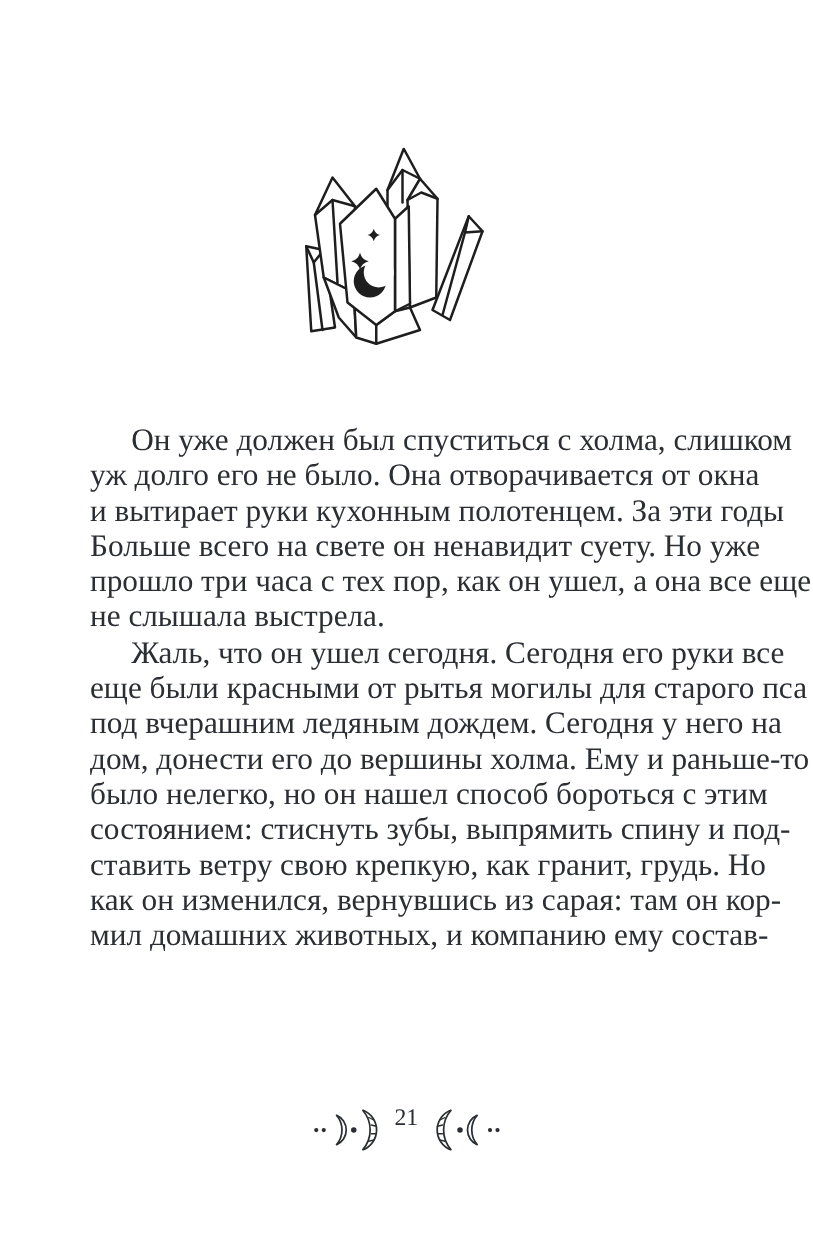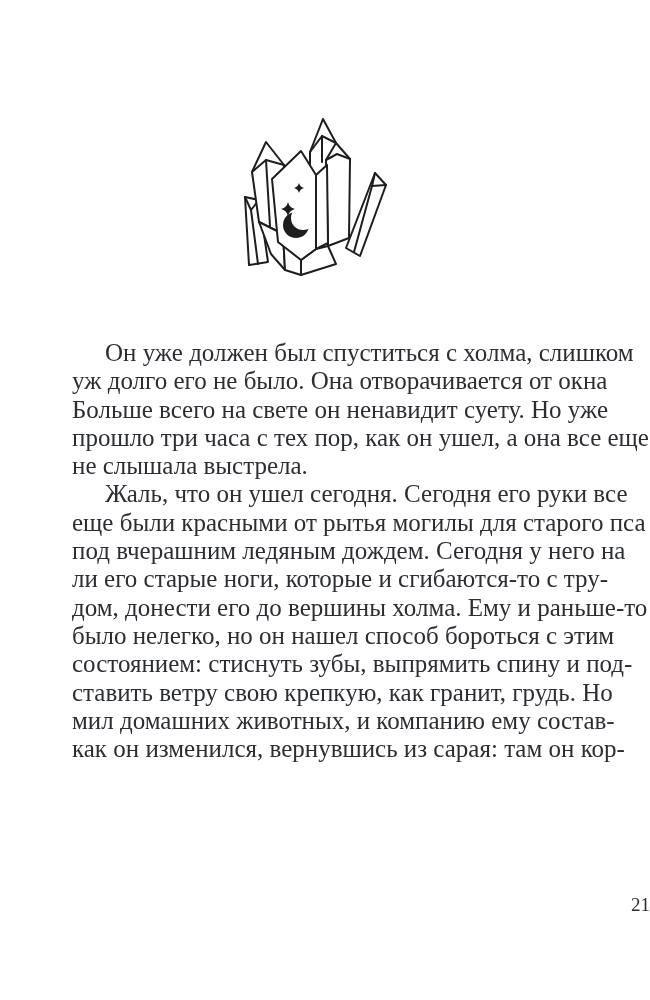--- a/index.html
+++ b/index.html
@@ -37,24 +37,23 @@
   }
   .line.no-stretch { text-align-last: left; }
   .line.indent { text-indent: 33px; }
   .footer {
     position: absolute;
     top: 886px;
     left: 0;
     width: 100%;
     height: 38px;
     display: flex;
-    align-items: flex-end;
+    align-items: flex-start;
     justify-content: center;
     gap: 12px;
-    flex-direction: column;
   }
   .pagenum {
     font-size: 19px;
     line-height: 1;
     position: relative;
     top: -1px;
   }
 </style>
 </head>
 <body>
@@ -97,35 +96,35 @@
         <path fill="#1e1e1e" stroke="none" d="M60,65 Q61,69 65,70 Q61,71 60,75 Q59,71 55,70 Q59,69 60,65 Z"></path>
         <path fill="#1e1e1e" stroke="none" d="M49,84 Q50.3,89.7 56,91 Q50.3,92.3 49,98 Q47.7,92.3 42,91 Q47.7,89.7 49,84 Z"></path>
       </g>
     </svg>
   </div>
 
   <div class="text-block" id="text-block">
       <div class="para">
         <div class="line indent">Он уже должен был спуститься с холма, слишком</div>
         <div class="line">уж долго его не было. Она отворачивается от окна</div>
+        <div class="line">и вытирает руки кухонным полотенцем. За эти годы</div>
         <div class="line">Больше всего на свете он ненавидит суету. Но уже</div>
         <div class="line">прошло три часа с тех пор, как он ушел, а она все еще</div>
         <div class="line no-stretch">не слышала выстрела.</div>
       </div>
       <div class="para">
         <div class="line indent">Жаль, что он ушел сегодня. Сегодня его руки все</div>
         <div class="line">еще были красными от рытья могилы для старого пса</div>
         <div class="line">под вчерашним ледяным дождем. Сегодня у него на</div>
-        <div class="line">ли его старые ноги, которые и сгибаются-то с тру-</div>
         <div class="line">дом, донести его до вершины холма. Ему и раньше-то</div>
         <div class="line">было нелегко, но он нашел способ бороться с этим</div>
         <div class="line">состоянием: стиснуть зубы, выпрямить спину и под-</div>
         <div class="line">ставить ветру свою крепкую, как гранит, грудь. Но</div>
+        <div class="line">как он изменился, вернувшись из сарая: там он кор-</div>
         <div class="line">мил домашних животных, и компанию ему состав-</div>
-        <div class="line">как он изменился, вернувшись из сарая: там он кор-</div>
       </div>
     </div>
 
   <div class="footer">
     <svg width="54" height="36" viewBox="0 0 54 36">
       <g fill="#2b2e33" stroke="none">
         <circle cx="3" cy="18" r="1.7"></circle>
         <circle cx="9" cy="18" r="1.7"></circle>
         <circle cx="33" cy="18" r="2.2"></circle>
       </g>

